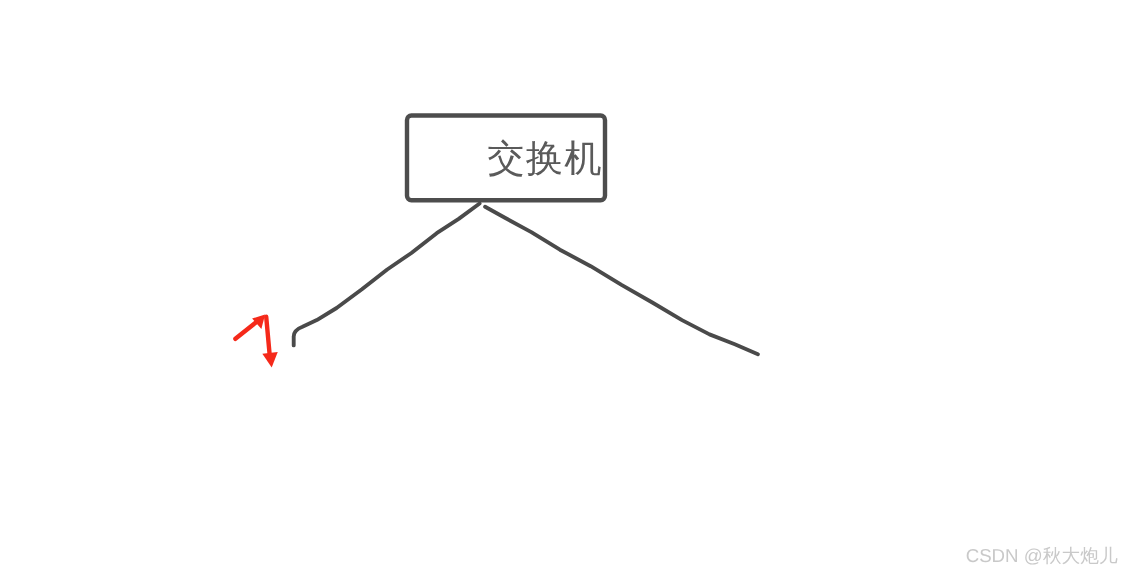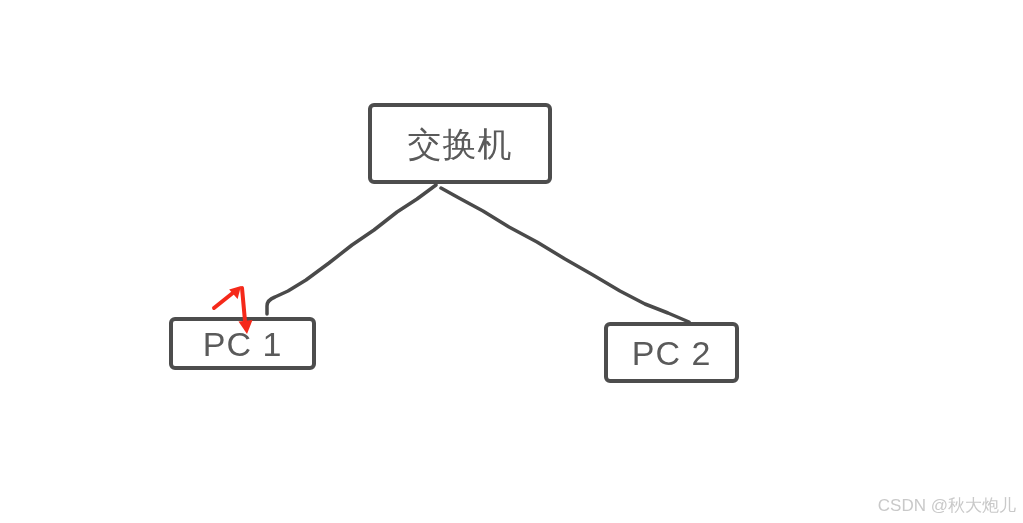--- a/index.html
+++ b/index.html
@@ -16,21 +16,21 @@
     overflow: hidden;
   }
   .node {
     position: absolute;
     box-sizing: border-box;
     background: var(--node-fill, #ffffff);
     border: 4px solid var(--node-border, #4d4d4d);
     border-radius: 6px;
     display: flex;
     align-items: center;
-    justify-content: center;
+    justify-content: flex-end;
     z-index: 1;
   }
   .node-label {
     color: var(--label-text, #5a5a5a);
     font-size: 34px;
     line-height: 1;
     white-space: nowrap;
     letter-spacing: 1px;
     user-select: none;
   }
@@ -77,27 +77,21 @@
 </style>
 </head>
 <body>
 
 <div class="stage">
 
   <div class="node node-switch">
     <span class="node-label">交换机</span>
   </div>
 
-  <div class="node node-pc1">
-    <span class="node-label">PC 1</span>
-  </div>
 
-  <div class="node node-pc2">
-    <span class="node-label">PC 2</span>
-  </div>
 
   <svg class="overlay" viewBox="0 0 1023 523" xmlns="http://www.w3.org/2000/svg">
 
     <path class="edge" d="M436 185 L417 199 L397 212 L374 230 L352 245 L329 263 L306 280 L288 291 L275 297 Q267 300 267 306 L267 314"></path>
 
     <path class="edge" d="M441 188 L459 198 L483 211 L509 227 L537 242 L565 259 L593 275 L620 291 L645 304 L668 313 L689 322"></path>
 
     <path class="red-stem" d="M214 308 L234 292"></path>
     <polygon class="red-head" points="241,286 237.6,299 229.2,289.5"></polygon>
 

